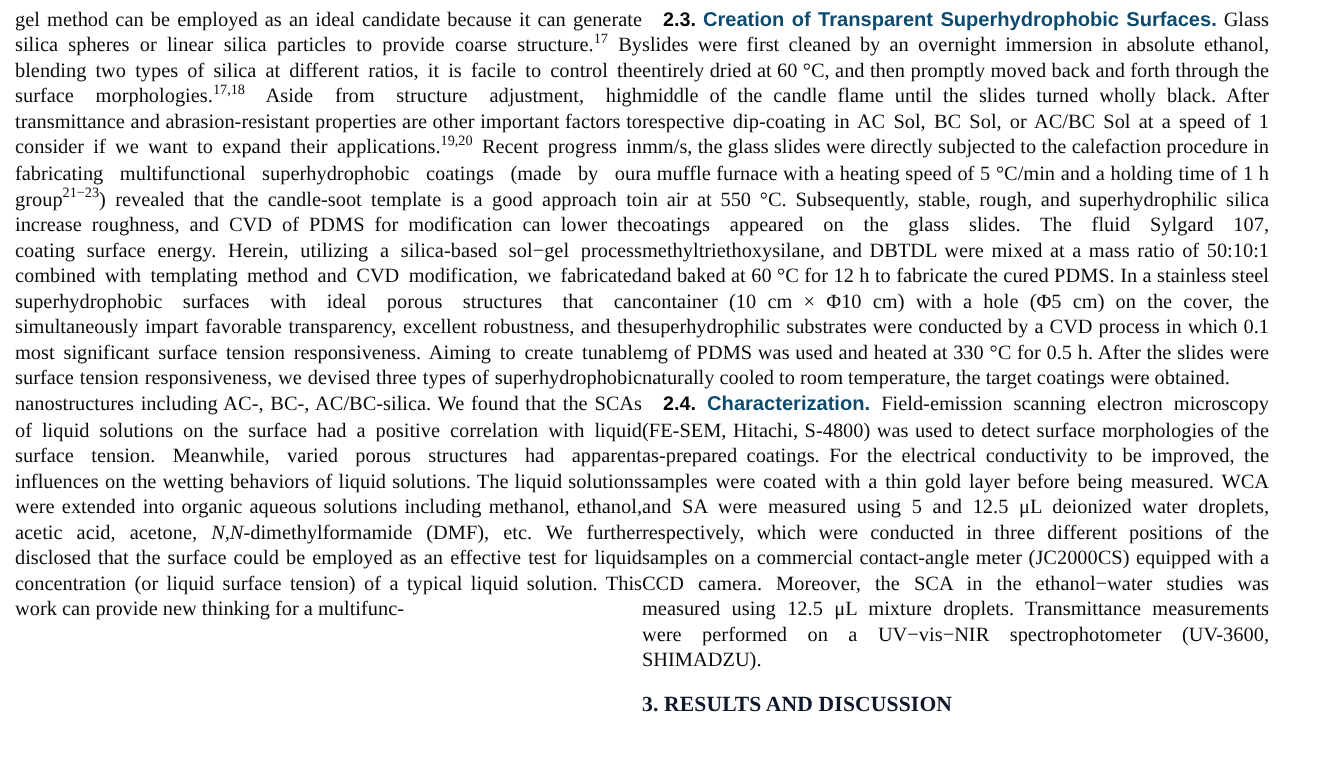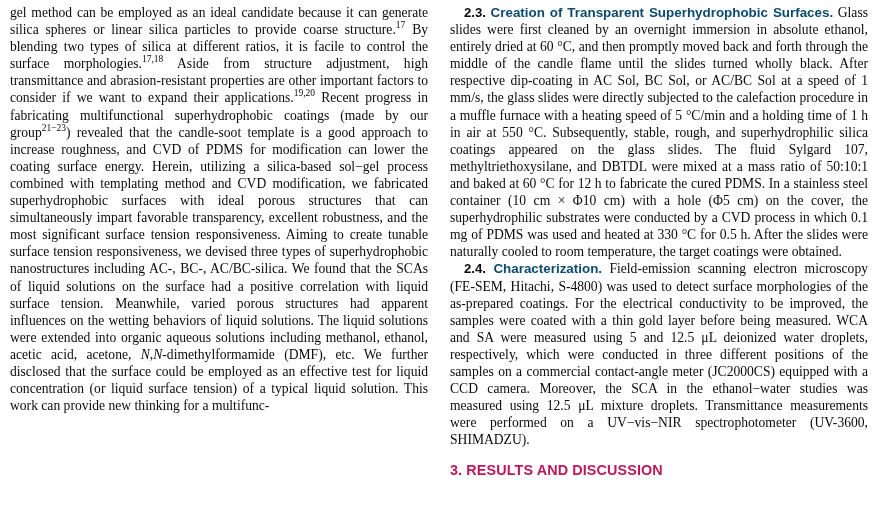--- a/index.html
+++ b/index.html
@@ -14,21 +14,20 @@
     font-family: "Liberation Serif", serif;
     color: #0a0a0a;
   }
   .page {
     position: relative;
     width: 880px;
     height: 516px;
     box-sizing: border-box;
     padding: 4px 12px 0 10px;
     display: flex;
-    gap: 22px;
   }
   .column {
     width: 418px;
     flex: 0 0 418px;
   }
   p {
     margin: 0;
     font-size: 13.6px;
     line-height: 17.1px;
     text-align: justify;
@@ -43,22 +42,22 @@
     font-weight: bold;
     font-size: 13.4px;
     color: #0c4a6e;
   }
   .num {
     font-family: "Liberation Sans", sans-serif;
     font-weight: bold;
     font-size: 13.2px;
   }
   .blue-head {
-    color: #be185d;
-    font-family: Liberation Sans, sans-serif;
+    color: #0f172a;
+    font-family: Liberation Serif, serif;
     font-weight: bold;
     font-size: 14.4px;
     letter-spacing: 0.1px;
     margin-top: 14px;
   }
   sup {
     font-size: 9.5px;
     vertical-align: super;
     line-height: 0;
   }

